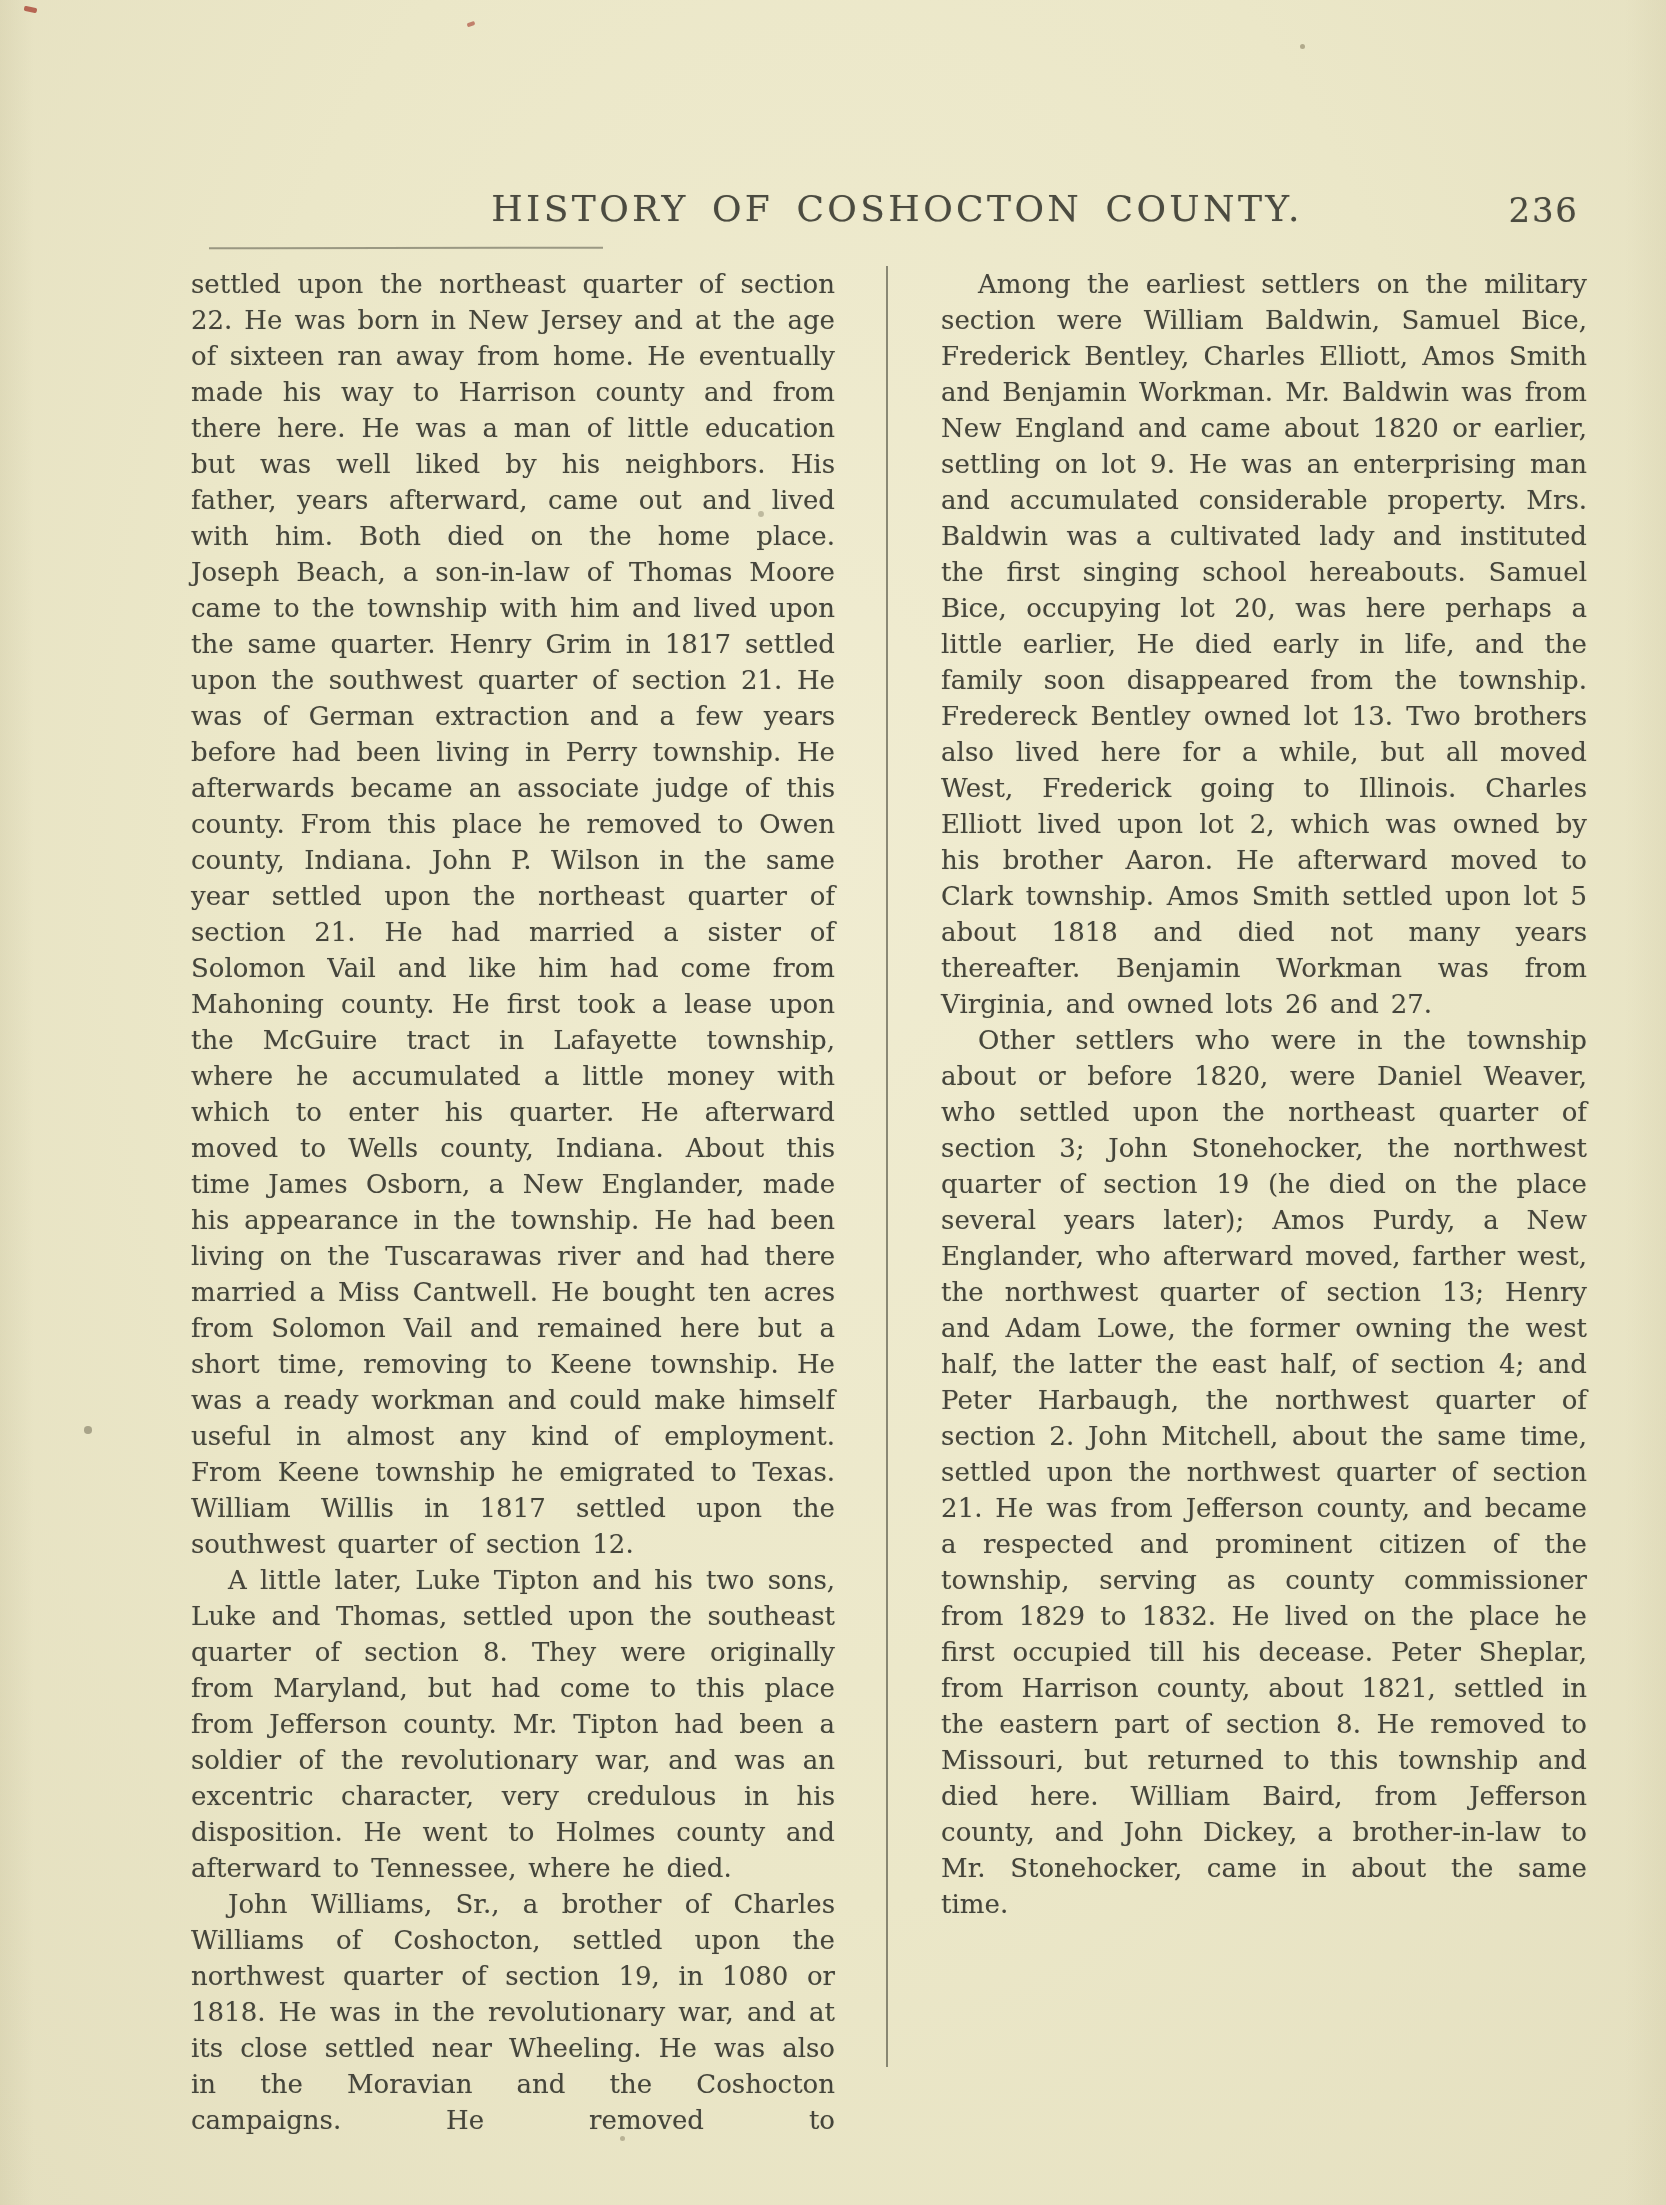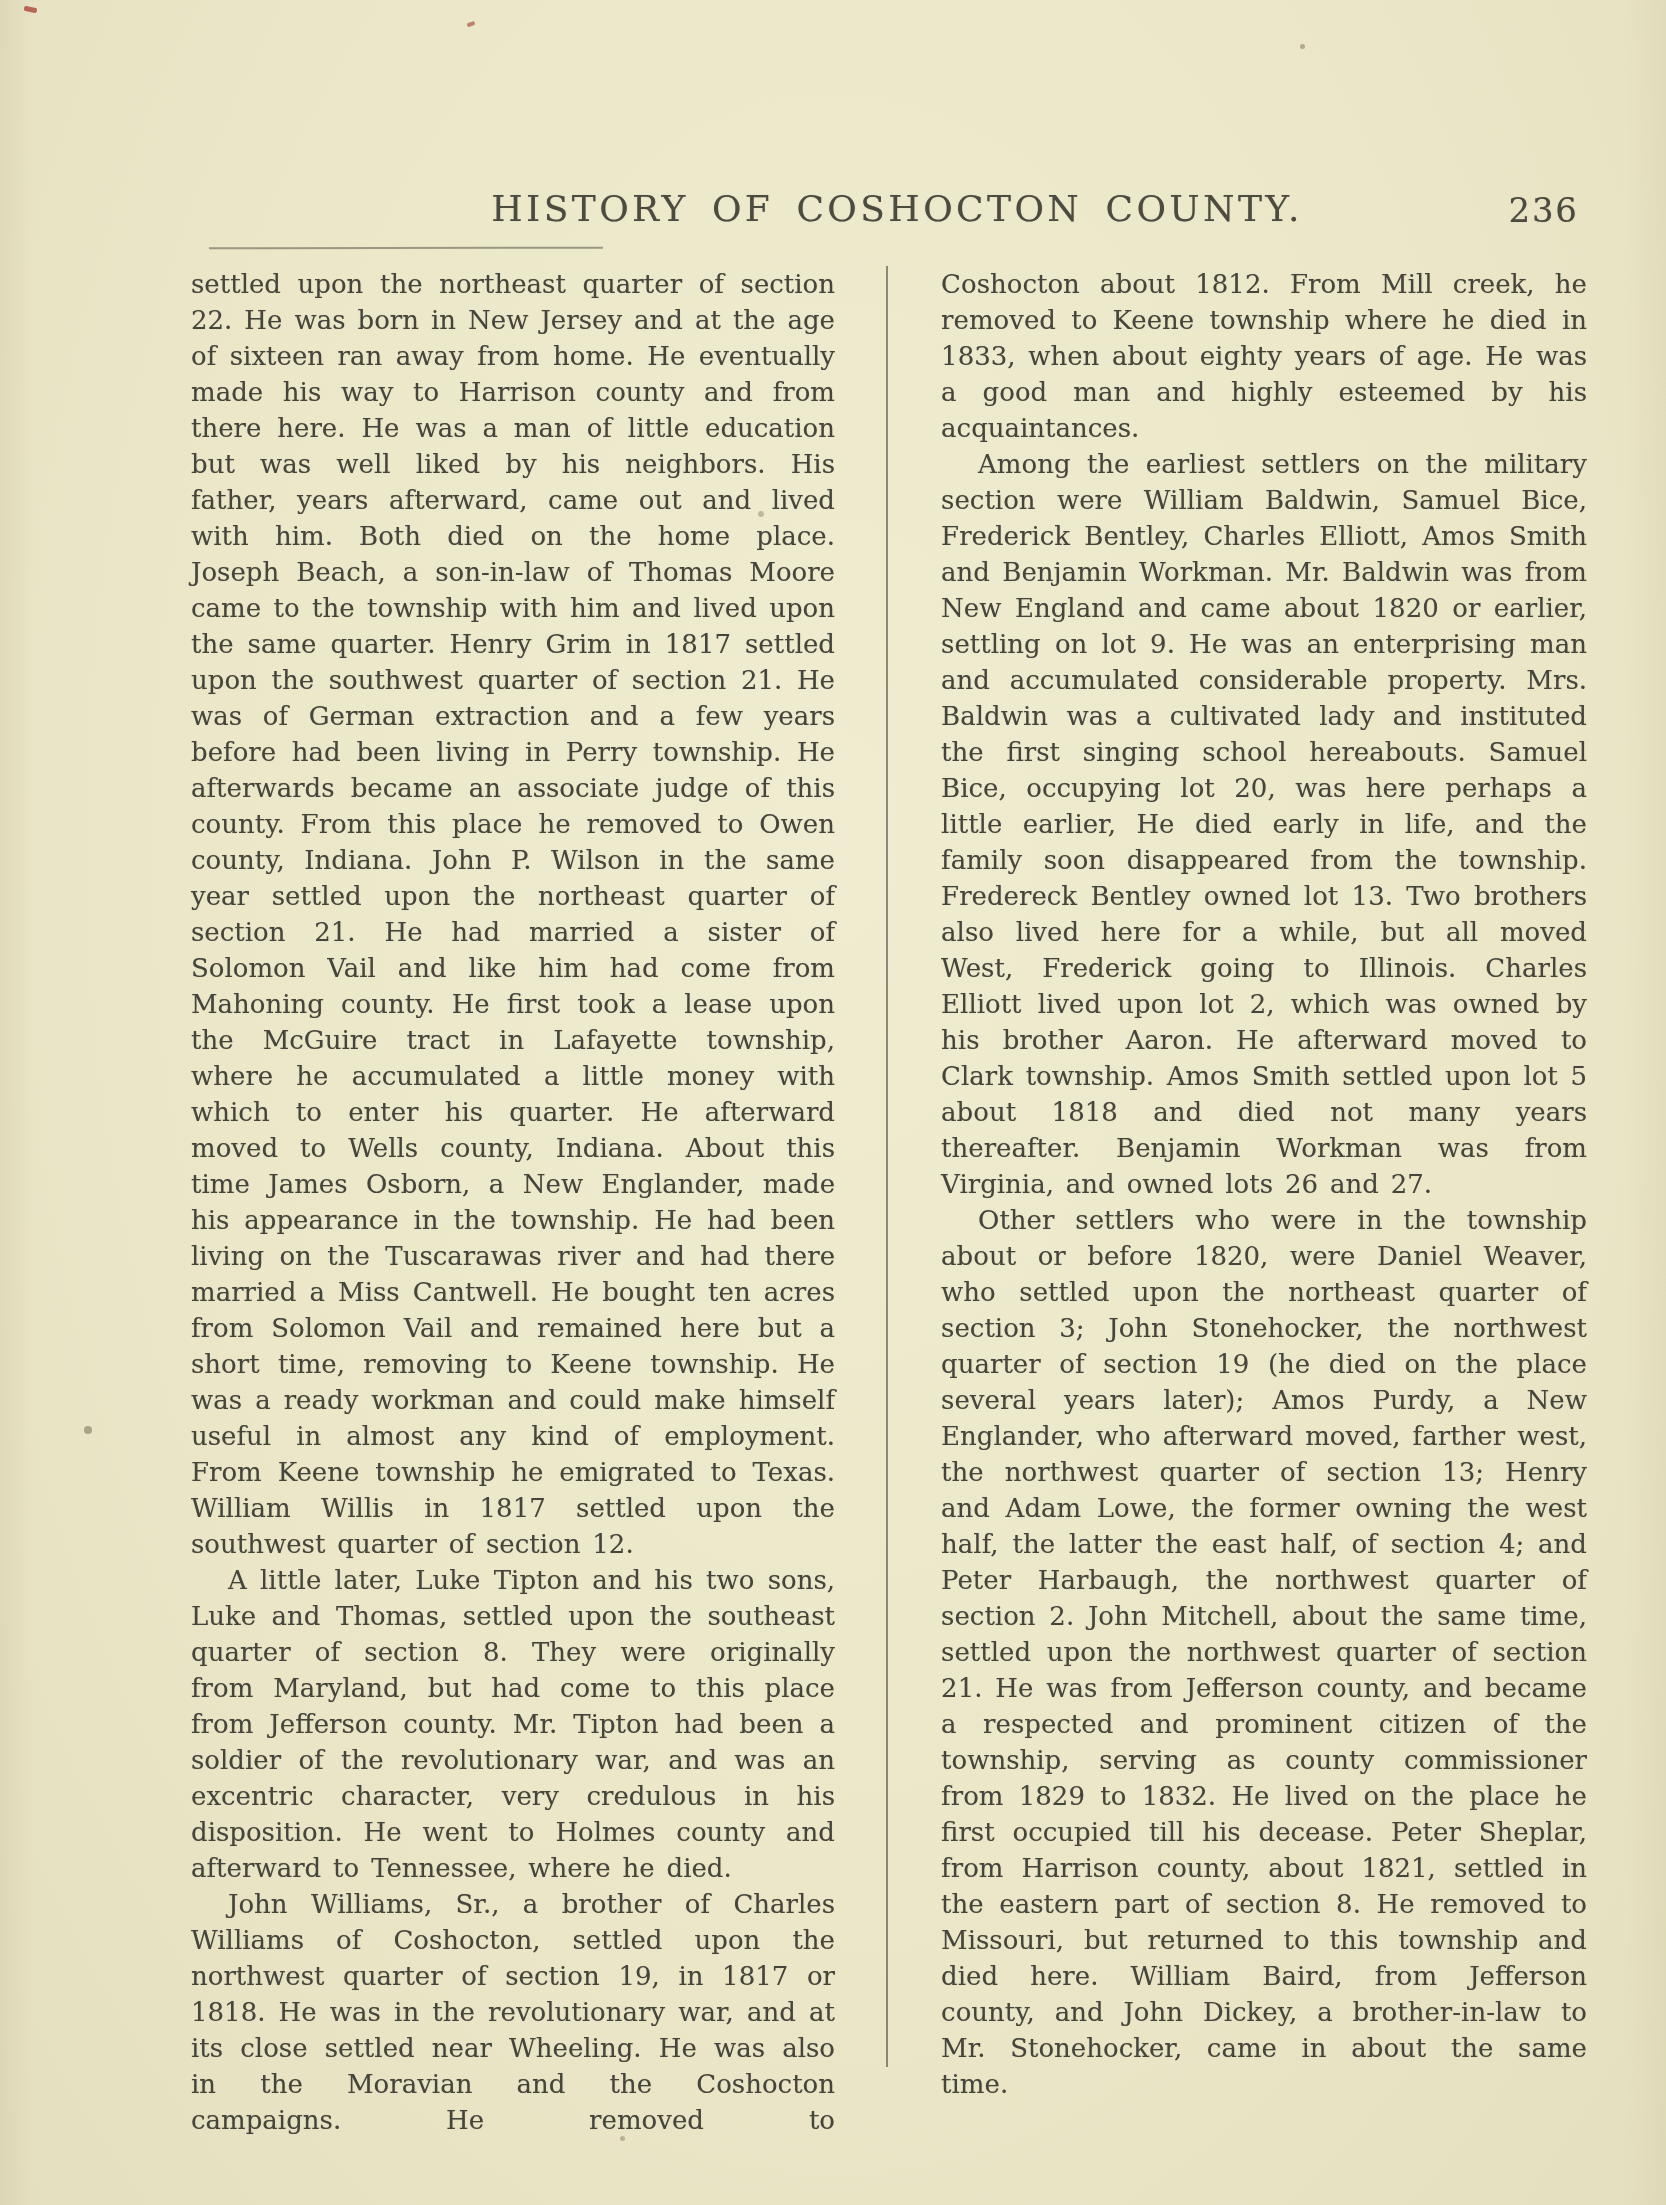--- a/index.html
+++ b/index.html
@@ -85,27 +85,26 @@
   <div class="speck s3"></div>
   <div class="speck s4"></div>
   <div class="speck s5"></div>
   <div class="speck s6"></div>
 
   <div class="textblock">
 
     <div class="col left">
       <p class="noindent">settled upon the northeast quarter of section 22. He was born in New Jersey and at the age of sixteen ran away from home. He eventually made his way to Harrison county and from there here. He was a man of little education but was well liked by his neighbors. His father, years afterward, came out and lived with him. Both died on the home place. Joseph Beach, a son-in-law of Thomas Moore came to the township with him and lived upon the same quarter. Henry Grim in 1817 settled upon the southwest quarter of section 21. He was of German extraction and a few years before had been living in Perry township. He afterwards became an associate judge of this county. From this place he removed to Owen county, Indiana. John P. Wilson in the same year settled upon the northeast quarter of section 21. He had married a sister of Solomon Vail and like him had come from Mahoning county. He first took a lease upon the McGuire tract in Lafayette township, where he accumulated a little money with which to enter his quarter. He afterward moved to Wells county, Indiana. About this time James Osborn, a New Englander, made his appearance in the township. He had been living on the Tuscarawas river and had there married a Miss Cantwell. He bought ten acres from Solomon Vail and remained here but a short time, removing to Keene township. He was a ready workman and could make himself useful in almost any kind of employment. From Keene township he emigrated to Texas. William Willis in 1817 settled upon the southwest quarter of section 12.</p>
       <p class="indent">A little later, Luke Tipton and his two sons, Luke and Thomas, settled upon the southeast quarter of section 8. They were originally from Maryland, but had come to this place from Jefferson county. Mr. Tipton had been a soldier of the revolutionary war, and was an excentric character, very credulous in his disposition. He went to Holmes county and afterward to Tennessee, where he died.</p>
-      <p class="indent cont">John Williams, Sr., a brother of Charles Williams of Coshocton, settled upon the northwest quarter of section 19, in 1817 or 1818. He was in the revolutionary war, and at its close settled near Wheeling. He was also in the Moravian and the Coshocton campaigns. He removed to</p>
+      <p class="indent cont">John Williams, Sr., a brother of Charles Williams of Coshocton, settled upon the northwest quarter of section 19, in 1080 or 1818. He was in the revolutionary war, and at its close settled near Wheeling. He was also in the Moravian and the Coshocton campaigns. He removed to</p>
     </div>
 
     <div class="divider"></div>
 
     <div class="col right">
-      <p class="noindent">Coshocton about 1812. From Mill creek, he removed to Keene township where he died in 1833, when about eighty years of age. He was a good man and highly esteemed by his acquaintances.</p>
       <p class="indent">Among the earliest settlers on the military section were William Baldwin, Samuel Bice, Frederick Bentley, Charles Elliott, Amos Smith and Benjamin Workman. Mr. Baldwin was from New England and came about 1820 or earlier, settling on lot 9. He was an enterprising man and accumulated considerable property. Mrs. Baldwin was a cultivated lady and instituted the first singing school hereabouts. Samuel Bice, occupying lot 20, was here perhaps a little earlier, He died early in life, and the family soon disappeared from the township. Fredereck Bentley owned lot 13. Two brothers also lived here for a while, but all moved West, Frederick going to Illinois. Charles Elliott lived upon lot 2, which was owned by his brother Aaron. He afterward moved to Clark township. Amos Smith settled upon lot 5 about 1818 and died not many years thereafter. Benjamin Workman was from Virginia, and owned lots 26 and 27.</p>
       <p class="indent">Other settlers who were in the township about or before 1820, were Daniel Weaver, who settled upon the northeast quarter of section 3; John Stonehocker, the northwest quarter of section 19 (he died on the place several years later); Amos Purdy, a New Englander, who afterward moved, farther west, the northwest quarter of section 13; Henry and Adam Lowe, the former owning the west half, the latter the east half, of section 4; and Peter Harbaugh, the northwest quarter of section 2. John Mitchell, about the same time, settled upon the northwest quarter of section 21. He was from Jefferson county, and became a respected and prominent citizen of the township, serving as county commissioner from 1829 to 1832. He lived on the place he first occupied till his decease. Peter Sheplar, from Harrison county, about 1821, settled in the eastern part of section 8. He removed to Missouri, but returned to this township and died here. William Baird, from Jefferson county, and John Dickey, a brother-in-law to Mr. Stonehocker, came in about the same time.</p>
     </div>
 
   </div>
 
 </div>
 
 
 </body></html>

